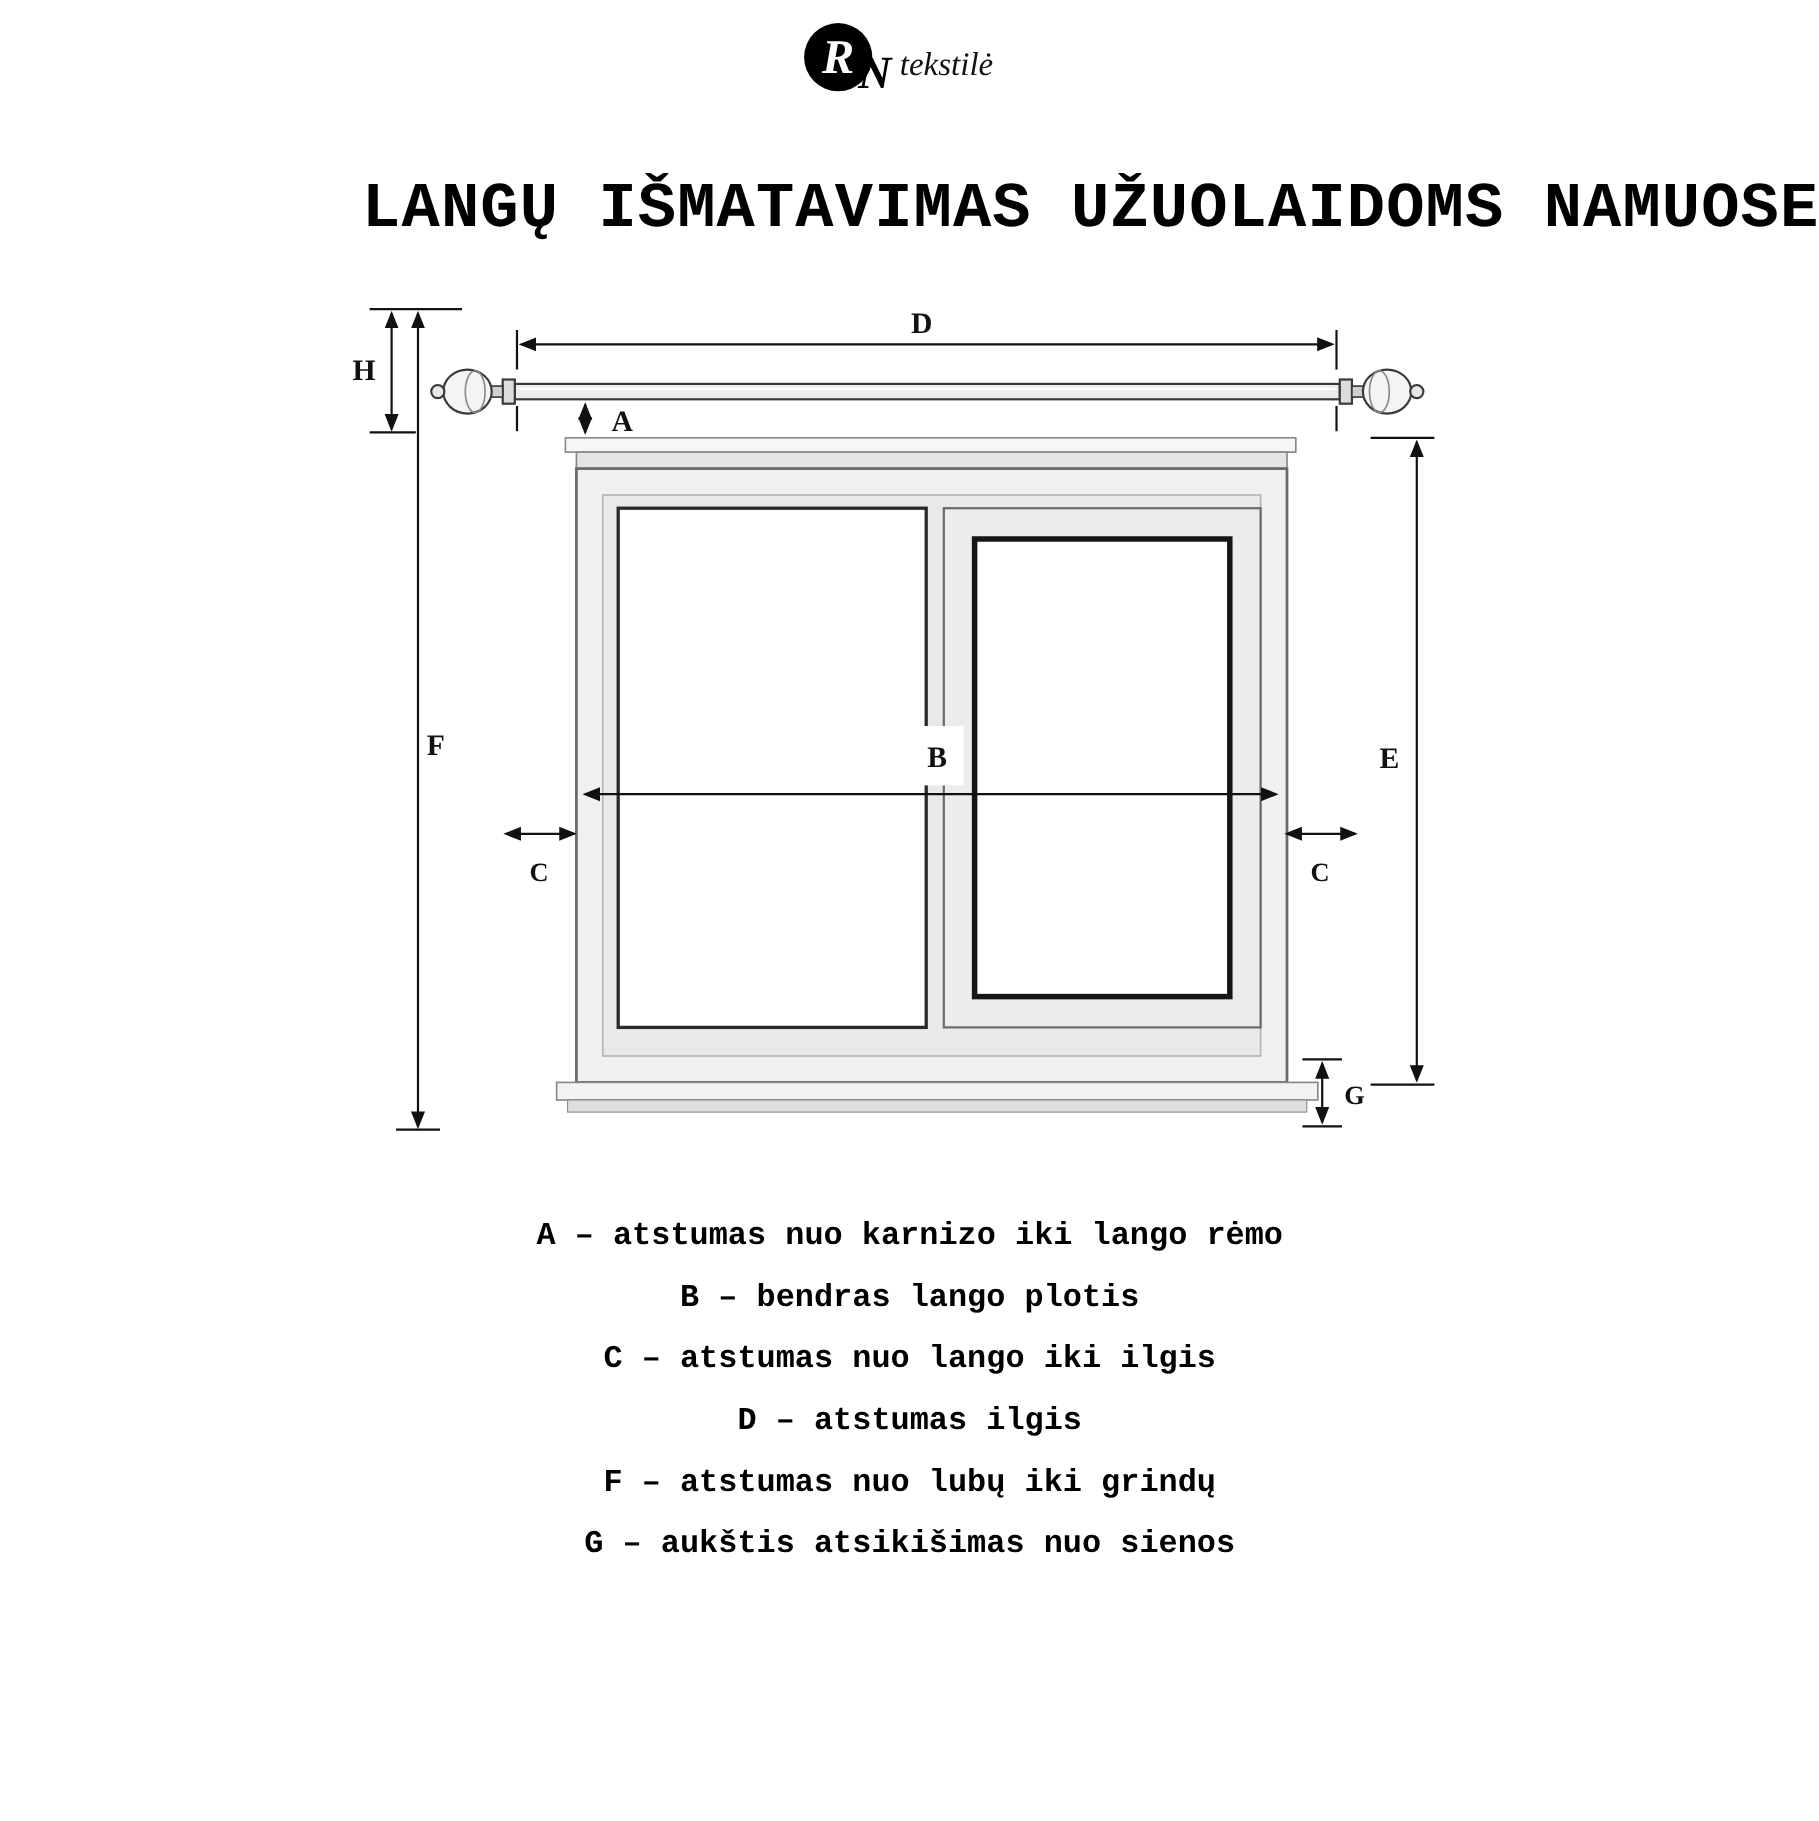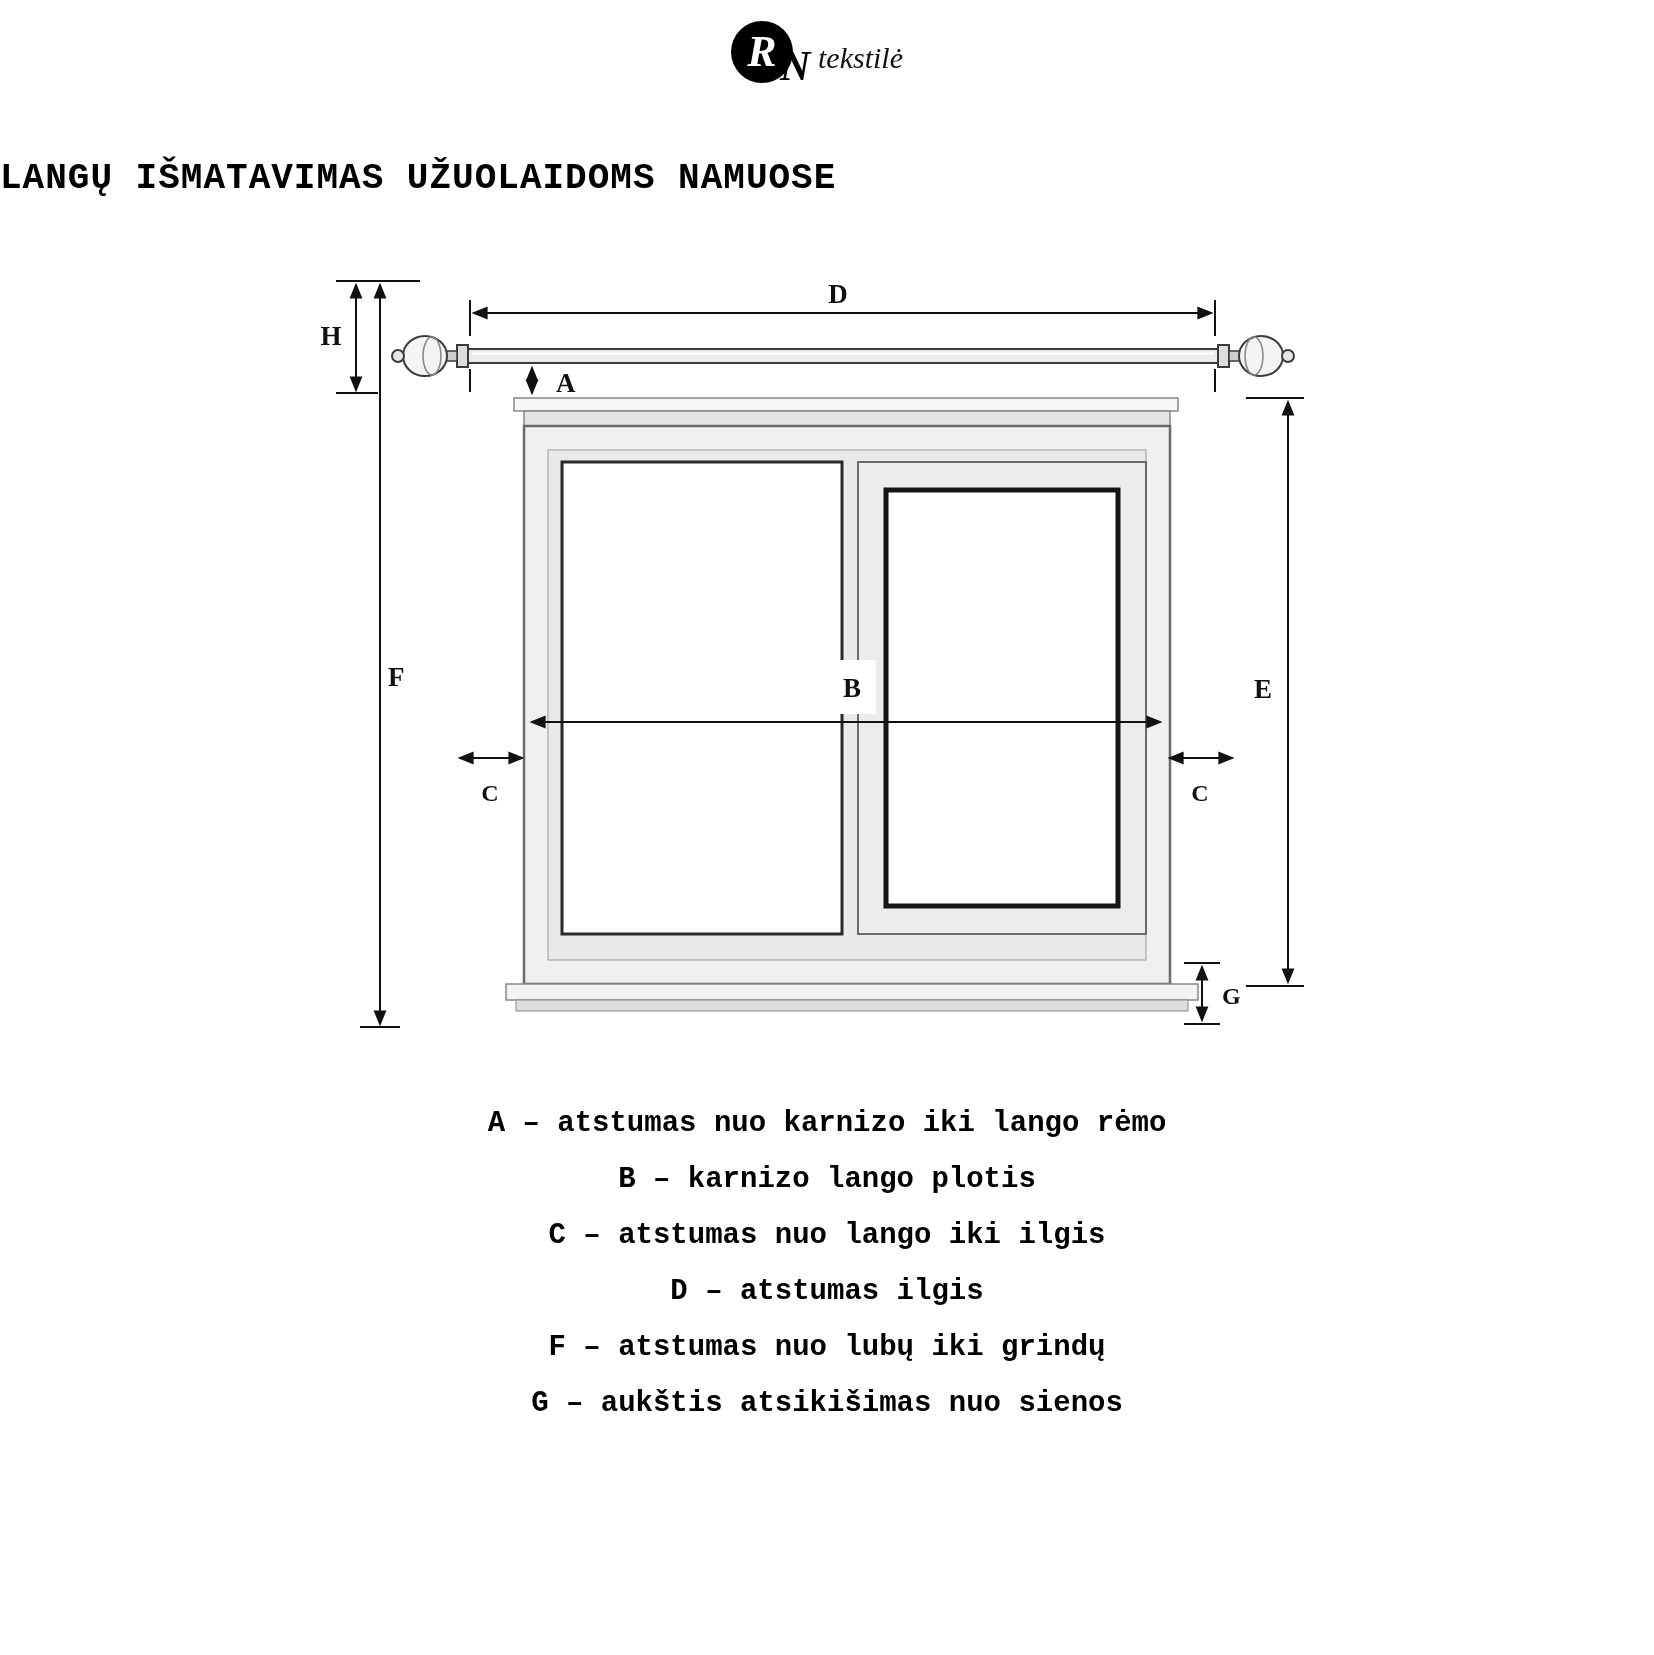--- a/index.html
+++ b/index.html
@@ -27,24 +27,24 @@
     transform: translateX(-50%);
     width: 210px;
     height: 92px;
   }
   .title {
     position: absolute;
     top: 158px;
     left: 0;
     width: 100%;
     margin: 0;
-    text-align: left;
+    text-align: right;
     font-family: "Liberation Mono", "DejaVu Sans Mono", monospace;
     font-weight: bold;
-    font-size: 36px;
+    font-size: 58px;
     letter-spacing: 1px;
     white-space: nowrap;
   }
   .diagram {
     position: absolute;
     top: 260px;
     left: 0;
   }
   .legend {
     position: absolute;
@@ -153,20 +153,20 @@
       <text x="852" y="697" text-anchor="middle">B</text>
       <text x="490" y="801" text-anchor="middle" font-size="24">C</text>
       <text x="1200" y="801" text-anchor="middle" font-size="24">C</text>
       <text x="1263" y="698" text-anchor="middle">E</text>
       <text x="1222" y="1004" text-anchor="start" font-size="24">G</text>
     </g>
   </svg>
 
   <div class="legend">
     <p class="legend-line">A – atstumas nuo karnizo iki lango rėmo</p>
-    <p class="legend-line">B – karnizo lango plotis</p>
+    <p class="legend-line">B – bendras lango plotis</p>
     <p class="legend-line">C – atstumas nuo lango iki ilgis</p>
     <p class="legend-line">D – atstumas ilgis</p>
     <p class="legend-line">F – atstumas nuo lubų iki grindų</p>
     <p class="legend-line">G – aukštis atsikišimas nuo sienos</p>
   </div>
 
 </div>
 
 </body></html>

